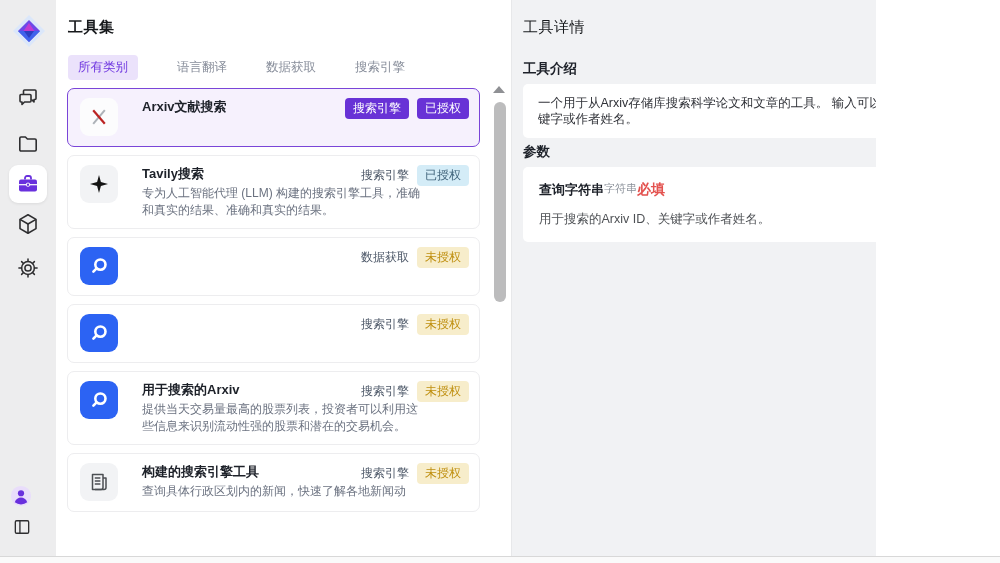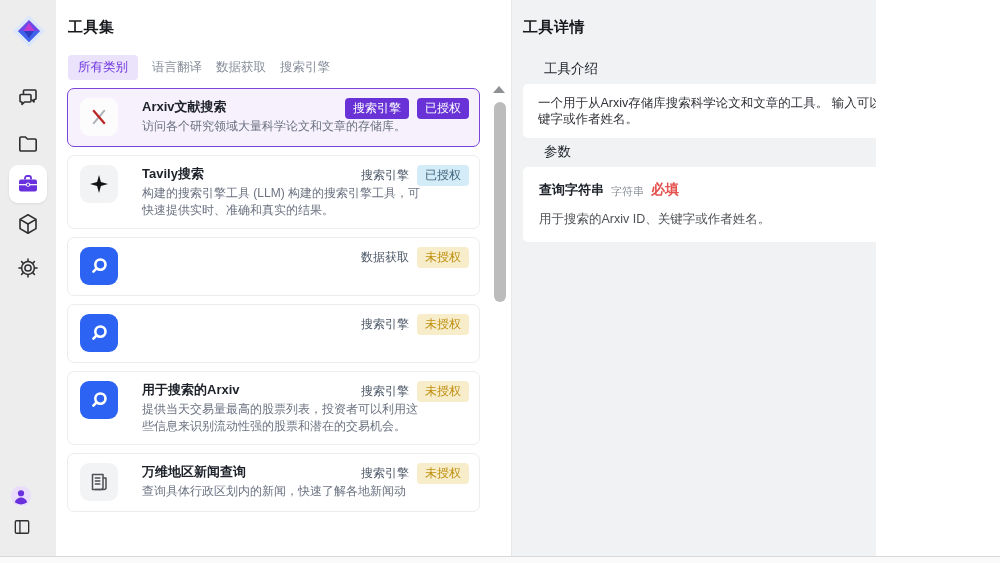--- a/index.html
+++ b/index.html
@@ -18,21 +18,21 @@
                  box-shadow:0 1px 3px rgba(0,0,0,.08); display:flex; align-items:center; justify-content:center; }
   .active-tile svg { width:24px; height:24px; }
   .avatar-btn { position:absolute; left:10px; top:485px; width:22px; height:22px; }
   .avatar-btn svg { width:22px; height:22px; display:block; }
   .collapse-btn { position:absolute; left:12px; top:517px; width:20px; height:20px; }
   .collapse-btn svg { width:20px; height:20px; display:block; }
 
   
   .tools-panel { position:absolute; left:56px; top:0; width:456px; height:556px; background:#fff; border-right:1px solid #e7e8ea; }
   .tools-title { position:absolute; left:12px; top:18px; font-size:15px; font-weight:700; color:#17191c; letter-spacing:.5px; }
-  .tabs { position:absolute; left:12px; top:55px; display:flex; gap:14px; align-items:center; }
+  .tabs { position:absolute; left:12px; top:55px; display:flex; gap:39px; align-items:center; }
   .tab { font-size:12.5px; color:#878d9a; padding:4px 0; cursor:pointer; white-space:nowrap; }
   .tab.active { background:#ebe2fb; color:#7038e0; padding:4px 10px; border-radius:4px; }
   .cards { position:absolute; left:11px; top:88px; width:413px; display:flex; flex-direction:column; gap:8px; }
   .card { position:relative; background:#fff; border:1px solid #ededef; border-radius:7px; padding:9px 12px 10px 12px;
           display:flex; align-items:flex-start; cursor:pointer;gap:12px; }
   .card.selected { background:#f6f1fd; border:1.5px solid #7a45d8; }
   .tool-icon { width:38px; height:38px; border-radius:9px; background:#f2f3f5; flex:0 0 38px; margin-right:12px;
                display:flex; align-items:center; justify-content:center; }
   .tool-icon.white { background:#fcfcfd; }
   .tool-icon.blue { background:#2c63f3; }
@@ -45,28 +45,28 @@
   .badge.solid { background:#6832d6; color:#fff; padding:0 8px; }
   .badge.plain { color:#4e5969; padding:0; }
   .badge.blue  { background:#d4ecf7; color:#41647c; padding:0 8px; }
   .badge.amber { background:#f7edcb; color:#bf8f10; padding:0 8px; }
   .list-scroll-thumb { position:absolute; left:438px; top:102px; width:12px; height:200px; background:#bcbcbd; border-radius:6px; cursor:grab; }
   .scroll-up-mark { position:absolute; left:437px; top:86px; width:0; height:0; border-left:6px solid transparent;
                     border-right:6px solid transparent; border-bottom:7px solid #8f9094; cursor:pointer; }
 
   
   .details-panel { position:absolute; left:512px; top:0; width:488px; height:556px; background:#f1f2f4; }
-  .details-title { position:absolute; left:11px; top:18px; font-size:15px; font-weight:700; color:#17191c; letter-spacing:.5px; }
-  .sec-heading { position:absolute; left:11px; font-size:13.5px; font-weight:400; color:#1d2129;margin-left:21px; }
+  .details-title { position:absolute; left:11px; top:18px; font-size:15px; font-weight:400; color:#17191c; letter-spacing:.5px; }
+  .sec-heading { position:absolute; left:11px; font-size:13.5px; font-weight:700; color:#1d2129; }
   .intro-heading { top:60px; }
   .intro-card { position:absolute; left:11px; top:84px; width:456px; background:#fff; border-radius:5px;
                 padding:11px 15px; font-size:12.5px; color:#303238; line-height:16px; }
   .params-heading { top:143px; }
   .param-card { position:absolute; left:11px; top:167px; width:456px; background:#fff; border-radius:5px; padding:14px 16px; }
-  .param-line { display:flex; align-items:flex-end; gap:7px; }
+  .param-line { display:flex; align-items:flex-start; }
   .param-name { font-size:13px; font-weight:700; color:#1d2129; }
   .param-type { font-size:11px; color:#8a9099; }
   .param-required { font-size:14px; color:#e3524f;font-weight:bold; }
   .param-desc { margin-top:12px; font-size:12.5px; color:#4e5155; }
 
   
   .download-btn { position:absolute; left:944px; top:484px; width:38px; height:38px; border-radius:50%; background:#fff;
                   box-shadow:0 1px 5px rgba(0,0,0,.12); display:flex; align-items:center; justify-content:center; cursor:pointer; }
   .download-btn svg { width:20px; height:20px; }
   .intel-logo { position:absolute; left:928px; top:527px; width:62px; text-align:left; color:#2f2f31; }
@@ -159,37 +159,36 @@
 
         <div class="card selected">
           <div class="tool-icon white">
             <svg viewBox="0 0 24 24">
               <line x1="17.8" y1="5.2" x2="6.2" y2="18.8" stroke="#adb2b8" stroke-width="2"></line>
               <line x1="6.2" y1="5.2" x2="17.8" y2="18.8" stroke="#bb2323" stroke-width="2.2"></line>
             </svg>
           </div>
           <div class="card-body">
             <div class="tool-name">Arxiv文献搜索</div>
-            <div class="tool-desc">访问各个研究领域大量科学论文和文章的存储库。</div>
           </div>
           <div class="card-badges">
             <span class="badge solid">搜索引擎</span>
             <span class="badge solid">已授权</span>
           </div>
         </div>
 
         <div class="card">
           <div class="tool-icon">
             <svg viewBox="0 0 24 24">
                 <path d="M12 3l1.9 7.1L21 12l-7.1 1.9L12 21l-1.9-7.1L3 12l7.1-1.9z" fill="#141414"></path>
               </svg>
           </div>
           <div class="card-body">
             <div class="tool-name">Tavily搜索</div>
-            <div class="tool-desc">构建的搜索引擎工具 (LLM) 构建的搜索引擎工具，可快速提供实时、准确和真实的结果。</div>
+            <div class="tool-desc">专为人工智能代理 (LLM) 构建的搜索引擎工具，准确和真实的结果、准确和真实的结果。</div>
           </div>
           <div class="card-badges">
             <span class="badge plain">搜索引擎</span>
             <span class="badge blue">已授权</span>
           </div>
         </div>
 
         <div class="card">
           <div class="tool-icon blue">
             <svg viewBox="0 0 24 24" fill="none" stroke="#fff" stroke-width="2.6" stroke-linecap="round">
@@ -235,21 +234,21 @@
 
         <div class="card">
           <div class="tool-icon">
             <svg viewBox="0 0 24 24" fill="none" stroke="#4c4f53" stroke-width="1.5" stroke-linejoin="round">
               <path d="M5.5 4.5h10.5v13a2 2 0 0 1-2 2H5.5z"></path>
               <path d="M16 8h3v9.5a2 2 0 0 1-2 2H8"></path>
               <path d="M7.8 8h5.6 M7.8 11h5.6 M7.8 14h5.6"></path>
             </svg>
           </div>
           <div class="card-body">
-            <div class="tool-name">万维地区新闻查询</div>
+            <div class="tool-name">构建的搜索引擎工具</div>
             <div class="tool-desc">查询具体行政区划内的新闻，快速了解各地新闻动</div>
           </div>
           <div class="card-badges">
             <span class="badge plain">搜索引擎</span>
             <span class="badge amber">未授权</span>
           </div>
         </div>
 
       </div>
 

